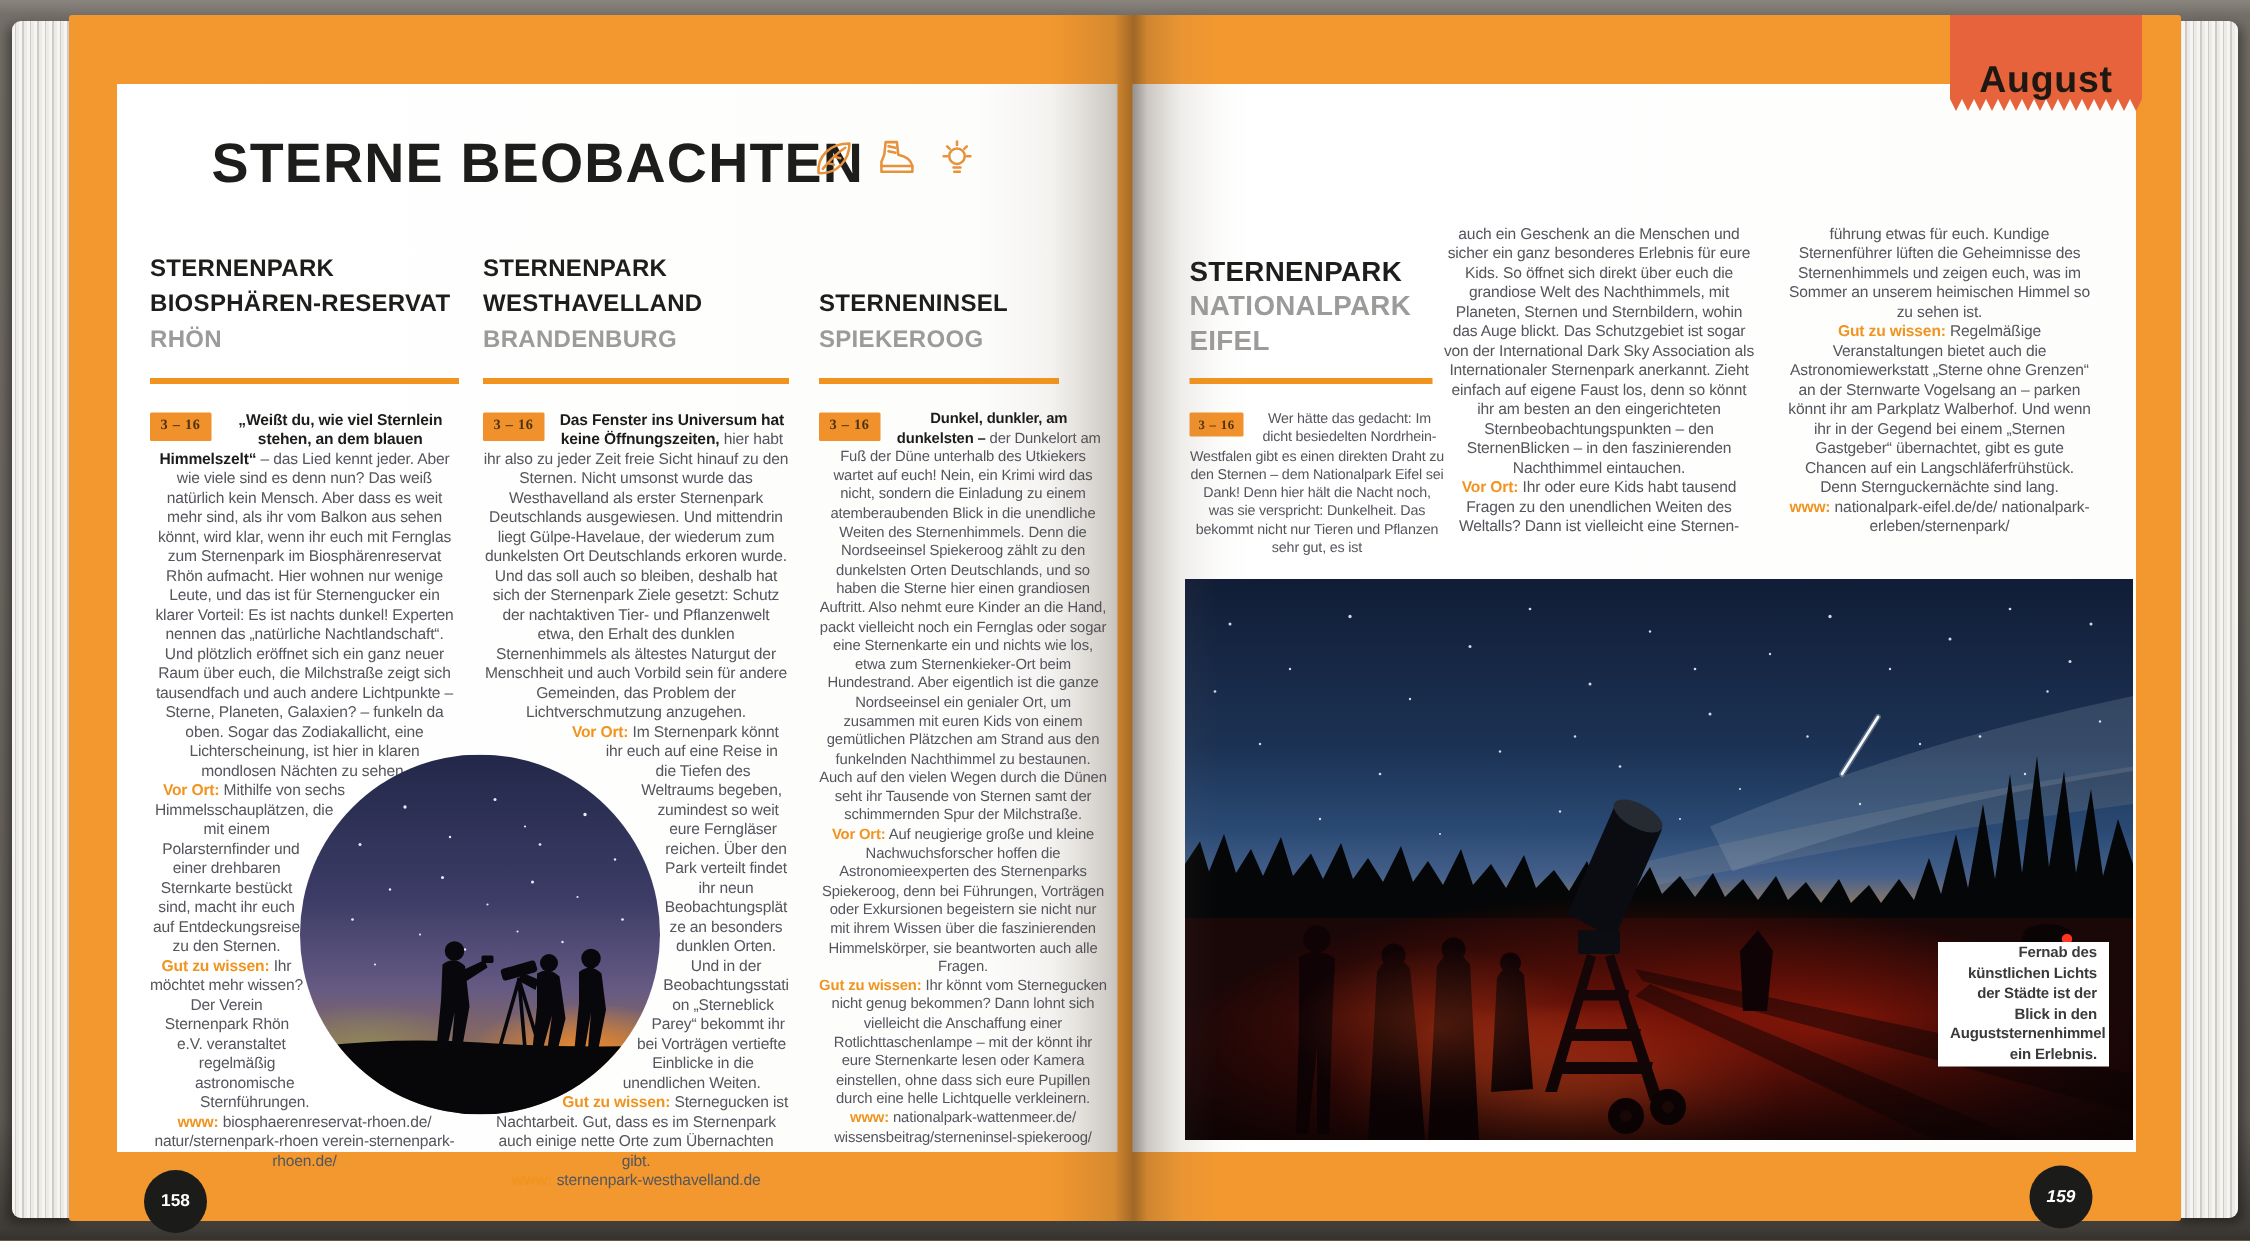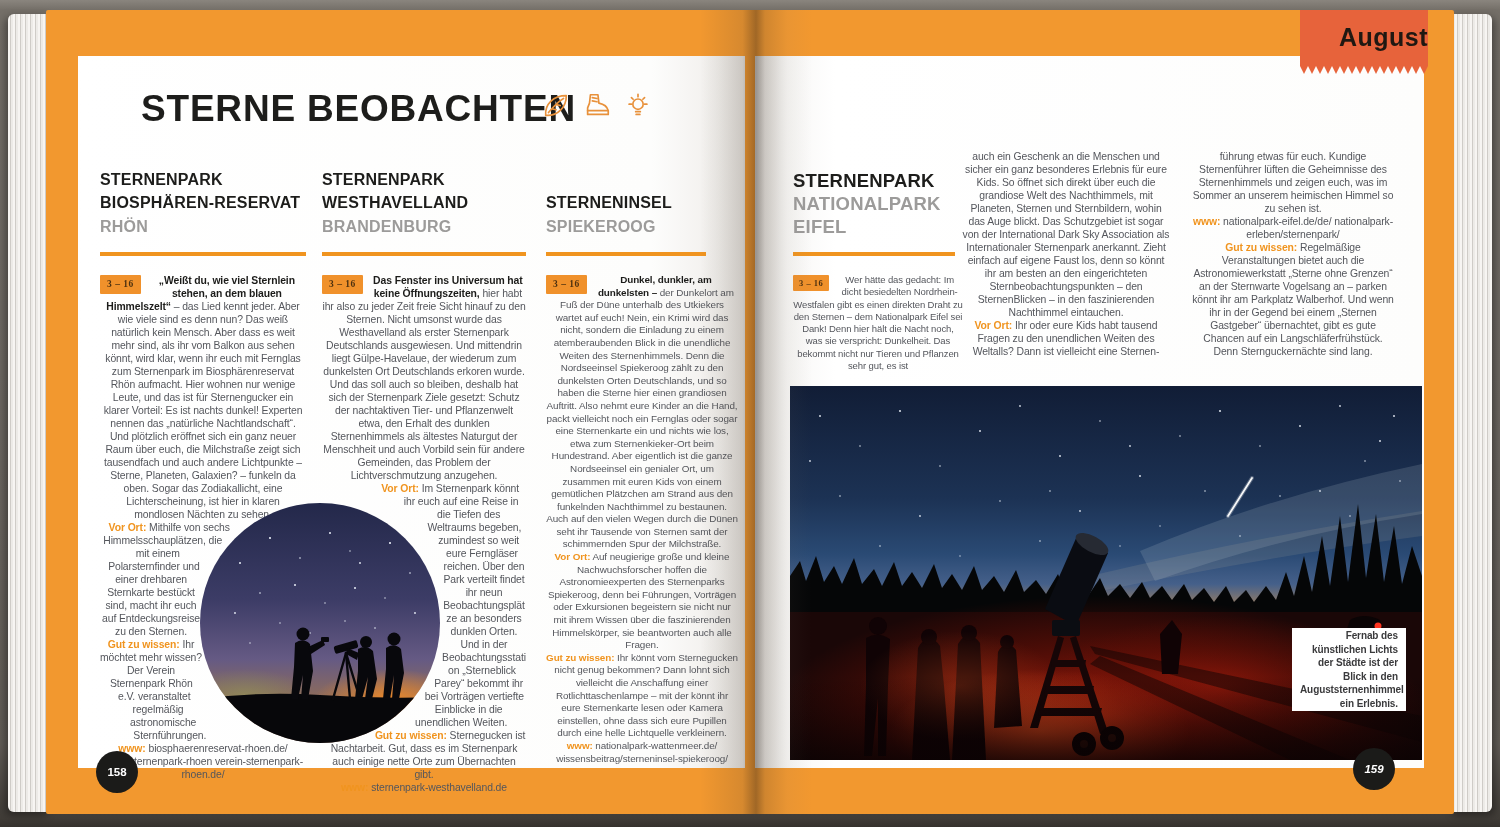--- a/index.html
+++ b/index.html
@@ -14,21 +14,21 @@
   
   .spread{position:absolute;left:46px;top:10px;width:1408px;height:804px;background:#F2982F;border-radius:2px;}
   .white{position:absolute;top:56px;height:712px;}
   .white.lp{left:78px;width:667px;background:linear-gradient(90deg,#ffffff 0,#fdfdfc 86%,#f1efec 96%,#e4e1dd 100%);}
   .white.rp{left:755px;width:669px;background:linear-gradient(90deg,#e6e3df 0,#f7f6f4 4%,#ffffff 12%,#fdfdfc 100%);}
   .spine{position:absolute;left:700px;top:10px;width:112px;height:804px;z-index:40;pointer-events:none;
     background:linear-gradient(90deg,rgba(60,50,40,0) 0%,rgba(70,58,46,.16) 38%,rgba(38,30,24,.40) 50%,rgba(70,58,46,.20) 58%,rgba(120,110,100,.07) 78%,rgba(0,0,0,0) 100%);}
   
   .tab{position:absolute;left:1300px;top:10px;width:128px;height:64px;background:#E7633B;z-index:50;
     clip-path:polygon(0 0,128px 0,128px 56px,124px 64px,120px 56px,116px 64px,112px 56px,108px 64px,104px 56px,100px 64px,96px 56px,92px 64px,88px 56px,84px 64px,80px 56px,76px 64px,72px 56px,68px 64px,64px 56px,60px 64px,56px 56px,52px 64px,48px 56px,44px 64px,40px 56px,36px 64px,32px 56px,28px 64px,24px 56px,20px 64px,16px 56px,12px 64px,8px 56px,4px 64px,0 56px);}
-  .tab span{display:block;text-align:right;margin-top:13px;font-size:25px;font-weight:800;color:#1f1812;letter-spacing:.5px;}
+  .tab span{display:block;text-align:center;margin-top:29px;font-size:25px;font-weight:800;color:#1f1812;letter-spacing:.5px;}
   
   .title{position:absolute;left:100px;top:88px;font-size:37px;font-weight:700;letter-spacing:.8px;color:#1d1d1b;z-index:10;white-space:nowrap;margin-left:41px;}
   .title-icons{position:absolute;left:541px;top:91px;display:flex;gap:11px;z-index:10;}
   .title-icons svg{width:30px;height:30px;}
   
   .article,.rp-col{position:absolute;z-index:10;}
   #a1{left:100px;top:148px;width:206px;}
   #a2{left:322px;top:148px;width:204px;}
   #a3{left:546px;top:148px;width:192px;}
   #a4{left:793px;top:148px;width:170px;}
@@ -57,21 +57,21 @@
     shape-outside:circle(129px at -2px 130px);}
   
   .circle-photo{position:absolute;left:200px;top:503px;width:240px;height:240px;border-radius:50%;overflow:hidden;z-index:20;}
   .circle-photo svg{display:block;width:240px;height:240px;}
   .big-photo{position:absolute;left:790px;top:386px;width:632px;height:374px;overflow:hidden;z-index:10;}
   .big-photo svg{display:block;width:632px;height:374px;}
   .caption{position:absolute;left:1292px;top:628px;width:98px;background:#ffffff;padding:1px 8px;z-index:25;
     text-align:right;font-size:10px;line-height:13.5px;color:#3a3a3c;font-weight:600;letter-spacing:-.1px;}
   
   .pagenum{position:absolute;width:42px;height:42px;border-radius:50%;background:#1b1b19;color:#fff;
-    font-size:11.5px;font-weight:700;display:flex;align-items:center;justify-content:center;z-index:45;}
+    font-size:11.5px;font-weight:700;display:flex;align-items:center;justify-content:center;z-index:45;margin-top:29px;}
   #pn-left{left:96px;top:751px;}
   #pn-right{left:1353px;top:748px;font-style:italic;}
 </style>
 </head>
 <body>
 
 <div class="stage">
   <div class="stack left"></div>
   <div class="stack right"></div>
   <div class="spread"></div>
@@ -219,22 +219,22 @@
   <section class="rp-col" id="rp2">
     <div class="btxt">
       <p><span>auch ein Geschenk an die Menschen und sicher ein ganz besonderes Erlebnis für eure Kids. So öffnet sich direkt über euch die grandiose Welt des Nachthimmels, mit Planeten, Sternen und Sternbildern, wohin das Auge blickt. Das Schutzgebiet ist sogar von der International Dark Sky Association als Internationaler Sternenpark anerkannt. Zieht einfach auf eigene Faust los, denn so könnt ihr am besten an den eingerichteten Sternbeobachtungspunkten – den SternenBlicken – in den faszinierenden Nachthimmel eintauchen.</span></p>
       <p><span class="lbl">Vor Ort:</span> <span>Ihr oder eure Kids habt tausend Fragen zu den unendlichen Weiten des Weltalls? Dann ist vielleicht eine Sternen-</span></p>
     </div>
   </section>
 
   <section class="rp-col" id="rp3">
     <div class="btxt">
       <p><span>führung etwas für euch. Kundige Sternenführer lüften die Geheimnisse des Sternenhimmels und zeigen euch, was im Sommer an unserem heimischen Himmel so zu sehen ist.</span></p>
+      <p><span class="lbl">Gut zu wissen:</span> <span>Regelmäßige Veranstaltungen bietet auch die Astronomiewerkstatt „Sterne ohne Grenzen“ an der Sternwarte Vogelsang an – parken könnt ihr am Parkplatz Walberhof. Und wenn ihr in der Gegend bei einem „Sternen Gastgeber“ übernachtet, gibt es gute Chancen auf ein Langschläferfrühstück. Denn Sternguckernächte sind lang.</span></p>
       <p><span class="lbl">www:</span> <span>nationalpark-eifel.de/de/ nationalpark-erleben/sternenpark/</span></p>
-      <p><span class="lbl">Gut zu wissen:</span> <span>Regelmäßige Veranstaltungen bietet auch die Astronomiewerkstatt „Sterne ohne Grenzen“ an der Sternwarte Vogelsang an – parken könnt ihr am Parkplatz Walberhof. Und wenn ihr in der Gegend bei einem „Sternen Gastgeber“ übernachtet, gibt es gute Chancen auf ein Langschläferfrühstück. Denn Sternguckernächte sind lang.</span></p>
     </div>
   </section>
 
   <div class="big-photo">
     <svg viewBox="0 0 632 374">
       <defs>
         <linearGradient id="bsky" x1="0" y1="0" x2="0" y2="1">
           <stop offset="0" stop-color="#111d36"></stop>
             <stop offset=".3" stop-color="#1c3254"></stop>
           <stop offset=".45" stop-color="#2a4a74"></stop>

